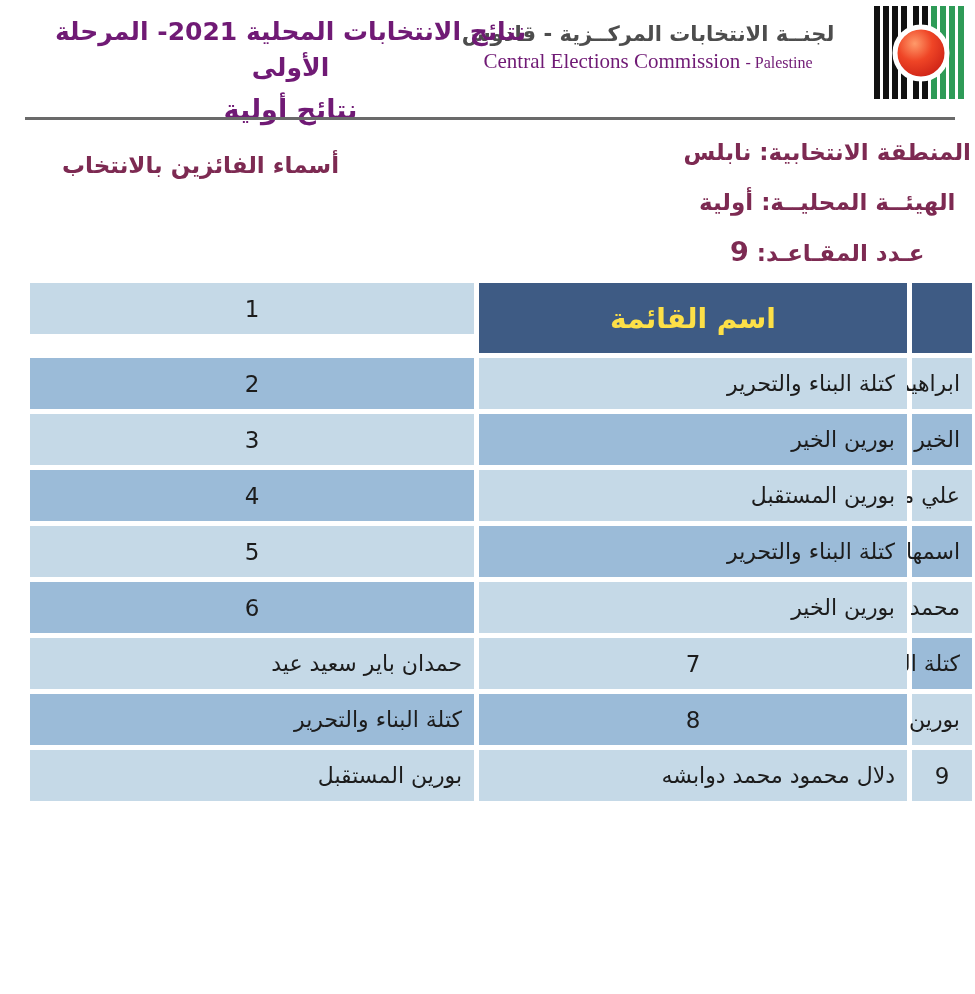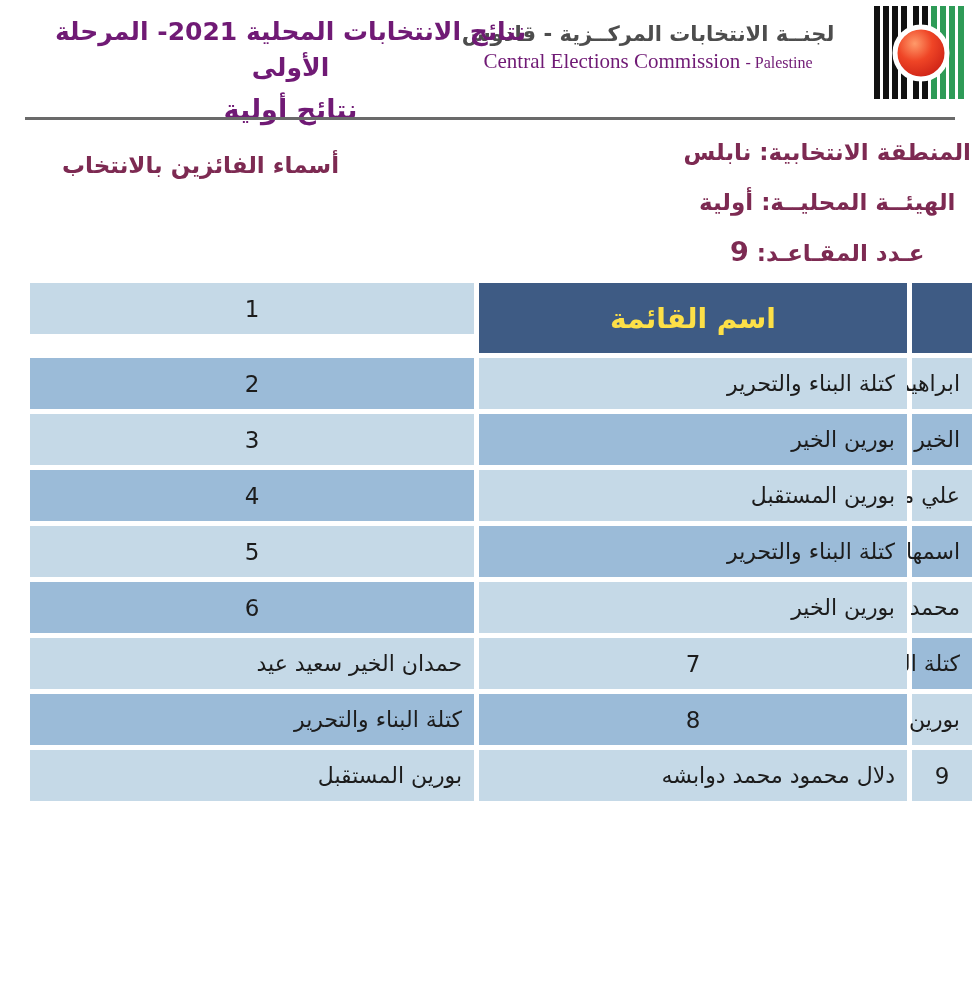--- a/index.html
+++ b/index.html
@@ -150,21 +150,21 @@
   <div class="cell body name row-dark">كتلة البناء والتحرير</div>
 
   <div class="cell body num row-light">5</div>
   <div class="cell body name row-light">محمد مصباح يوسف نجار</div>
   <div class="cell body name row-light">بورين الخير</div>
 
   <div class="cell body num row-dark">6</div>
   <div class="cell body name row-dark">كتلة البناء والتحرير</div>
 
   <div class="cell body num row-light">7</div>
-  <div class="cell body name row-light">حمدان الخير سعيد عيد</div>
+  <div class="cell body name row-light">حمدان باير سعيد عيد</div>
   <div class="cell body name row-light">بورين الخير</div>
 
   <div class="cell body num row-dark">8</div>
   <div class="cell body name row-dark">كتلة البناء والتحرير</div>
 
   <div class="cell body num row-light">9</div>
   <div class="cell body name row-light">دلال محمود محمد دوابشه</div>
   <div class="cell body name row-light">بورين المستقبل</div>
 </div>
 

